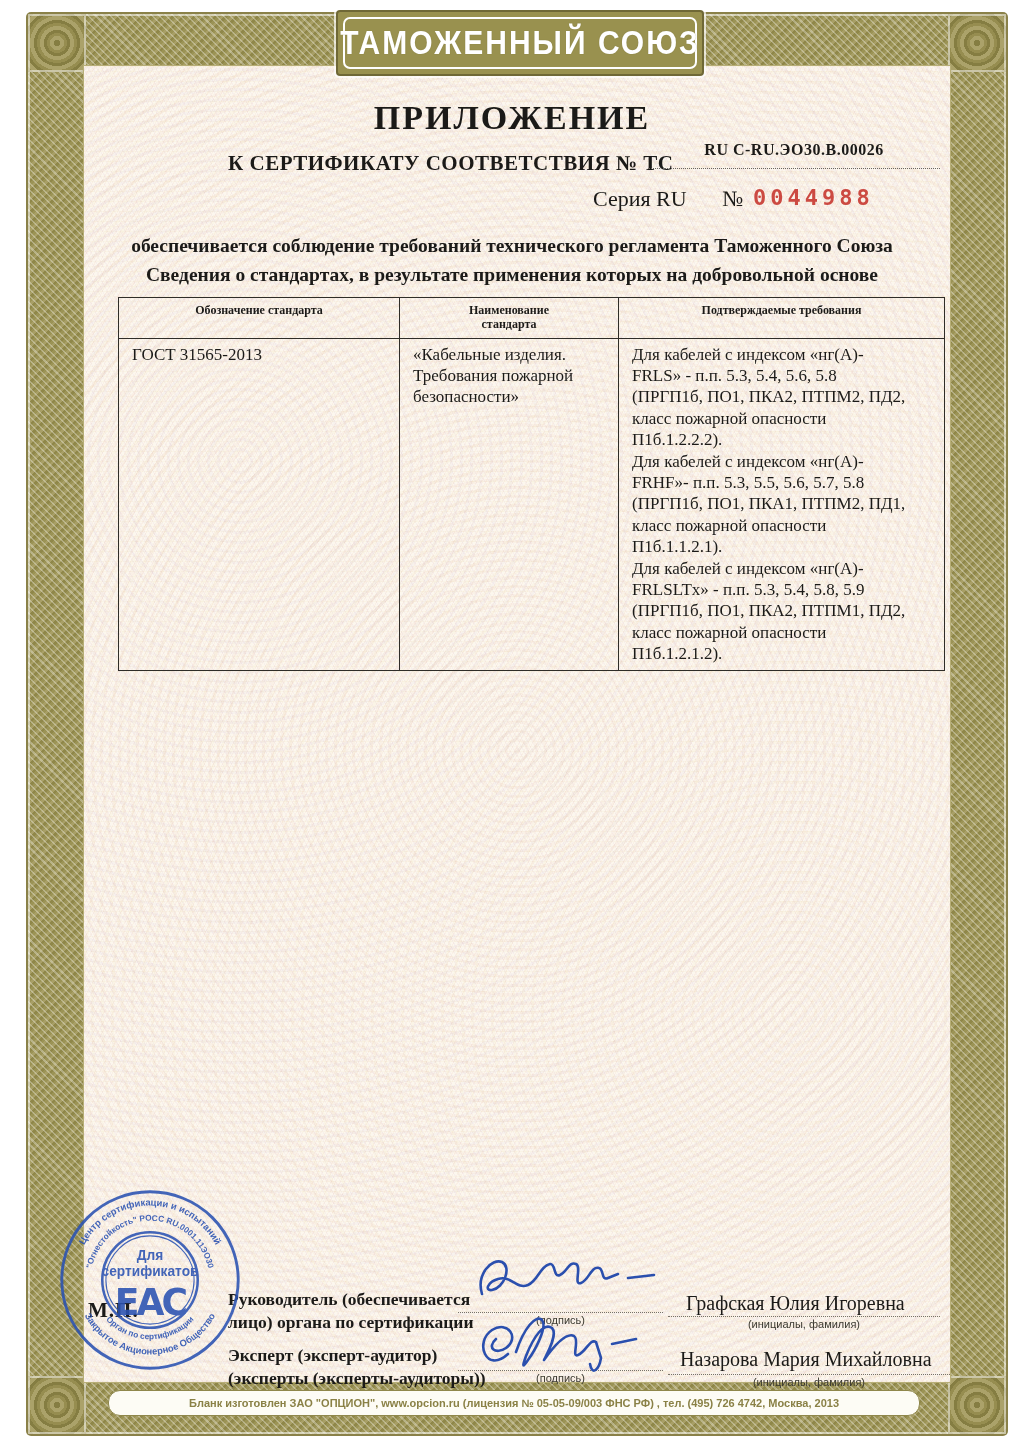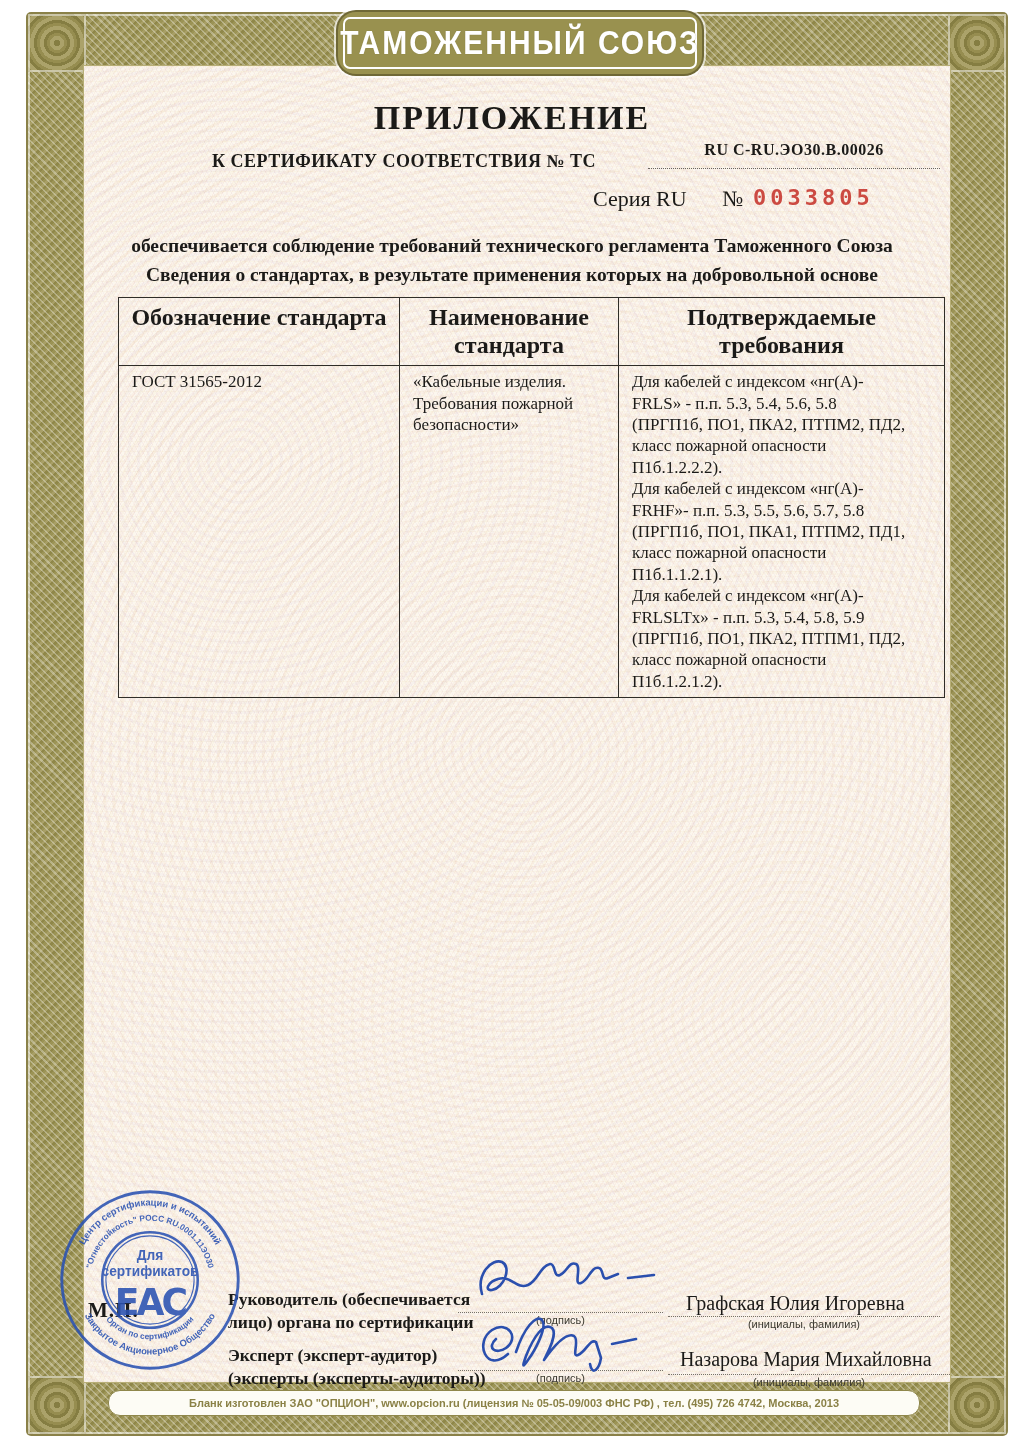--- a/index.html
+++ b/index.html
@@ -38,39 +38,39 @@
   .paper::after{ 
     content:"";position:absolute;inset:0;pointer-events:none;
     background:
       repeating-radial-gradient(circle at 50% 52%, rgba(206,120,90,.05) 0 3px, rgba(0,0,0,0) 3px 9px),
       repeating-radial-gradient(circle at 18% 30%, rgba(160,140,210,.05) 0 3px, rgba(0,0,0,0) 3px 10px),
       repeating-radial-gradient(circle at 82% 72%, rgba(222,196,110,.06) 0 3px, rgba(0,0,0,0) 3px 10px);
   }
   
   .banner{
     position:absolute;left:338px;top:12px;width:364px;height:62px;z-index:5;
-    background:#99914f;border-radius:18px;box-shadow:0 0 0 2px #6f6836, 0 0 0 4px rgba(255,255,255,.7);
+    background:#99914f;border-radius:2px;box-shadow:0 0 0 2px #6f6836, 0 0 0 4px rgba(255,255,255,.7);
   }
   .banner-inner{
     position:absolute;inset:5px;border:2px solid #ffffff;border-radius:7px;
     display:flex;align-items:center;justify-content:center;
   }
   .banner-text{
     font-family:"Liberation Sans", sans-serif;font-weight:bold;font-size:30px;
     color:#ffffff;letter-spacing:2px;transform:scaleY(1.12);white-space:nowrap;
     text-shadow:0 0 1px rgba(110,104,54,.6);
   }
   
   .doc-title{
     position:absolute;left:0;top:99px;width:100%;text-align:center;z-index:2;
     font-size:34px;font-weight:bold;letter-spacing:2px;
   }
   .cert-label{
-    position:absolute;left:212px;top:151px;z-index:2;
-    font-size:18px;font-weight:bold;letter-spacing:.5px;white-space:nowrap;
+    position:absolute;left:228px;top:151px;z-index:2;
+    font-size:21px;font-weight:bold;letter-spacing:.5px;white-space:nowrap;
   }
   .cert-number-box{
     position:absolute;left:648px;top:141px;width:292px;z-index:2;text-align:center;
     border-bottom:1px dotted #6a675f;padding-bottom:9px;
   }
   .cert-number{font-size:16px;font-weight:bold;letter-spacing:.5px;white-space:nowrap;}
   .series-label{position:absolute;left:593px;top:186px;font-size:22px;z-index:2;}
   .no-sign{position:absolute;left:722px;top:186px;font-size:22px;z-index:2;}
   .serial-number{
     position:absolute;left:753px;top:185px;z-index:2;
@@ -84,21 +84,21 @@
   
   .std-table{
     position:absolute;left:118px;top:297px;z-index:2;
     border-collapse:collapse;table-layout:fixed;width:826px;
     font-size:17px;line-height:1.26;
   }
   .std-table th,.std-table td{
     border:1.6px solid #2f2d28;vertical-align:top;text-align:left;
     padding:5px 9px 5px 13px;
   }
-  .std-table th{font-size:24px;font-weight:bold;text-align:center;padding:6px 4px;line-height:1.15;}
+  .std-table th{font-size:12px;font-weight:bold;text-align:center;padding:6px 4px;line-height:1.15;}
   .col1{width:281px}.col2{width:219px}.col3{width:326px}
   .prewrap{white-space:pre-line;}
   .row1 td{height:82px;}
   .row2 td{height:314px;}
   
   .stamp{position:absolute;left:56px;top:1186px;width:188px;height:188px;z-index:3;opacity:.88;}
   .mp-label{position:absolute;left:88px;top:1298px;z-index:2;font-size:21px;font-weight:bold;letter-spacing:1px;}
   
   .sig-role{position:absolute;z-index:2;font-size:17.5px;font-weight:bold;line-height:1.3;}
   .role1{left:228px;top:1288px;}
@@ -145,21 +145,21 @@
   </div>
 </div>
 
 <div class="doc-title">ПРИЛОЖЕНИЕ</div>
 <div class="cert-label">К СЕРТИФИКАТУ СООТВЕТСТВИЯ  № ТС</div>
 <div class="cert-number-box">
   <span class="cert-number">RU C-RU.ЭО30.В.00026</span>
 </div>
 <div class="series-label">Серия RU</div>
 <div class="no-sign">№</div>
-<div class="serial-number">0033805</div>
+<div class="serial-number">0044988</div>
 
 <div class="intro">
   <div>обеспечивается соблюдение требований технического регламента Таможенного Союза</div>
   <div>Сведения о стандартах, в результате применения которых на добровольной основе</div>
 </div>
 
 <table class="std-table">
   <colgroup>
       <col class="col1">
       <col class="col2">
@@ -168,21 +168,21 @@
   <thead>
     <tr>
       <th class="prewrap">Обозначение стандарта</th>
       <th class="prewrap">Наименование
 стандарта</th>
       <th class="prewrap">Подтверждаемые требования</th>
     </tr>
   </thead>
   <tbody>
     <tr class="row2">
-      <td class="prewrap">ГОСТ 31565-2012</td>
+      <td class="prewrap">ГОСТ 31565-2013</td>
       <td class="prewrap">«Кабельные изделия.
 Требования пожарной
 безопасности»</td>
       <td class="prewrap">Для кабелей с индексом «нг(А)-
 FRLS» - п.п. 5.3, 5.4, 5.6, 5.8
 (ПРГП1б, ПО1, ПКА2, ПТПМ2, ПД2,
 класс пожарной опасности
 П1б.1.2.2.2).
 Для кабелей с индексом «нг(А)-
 FRHF»- п.п. 5.3, 5.5, 5.6, 5.7, 5.8

